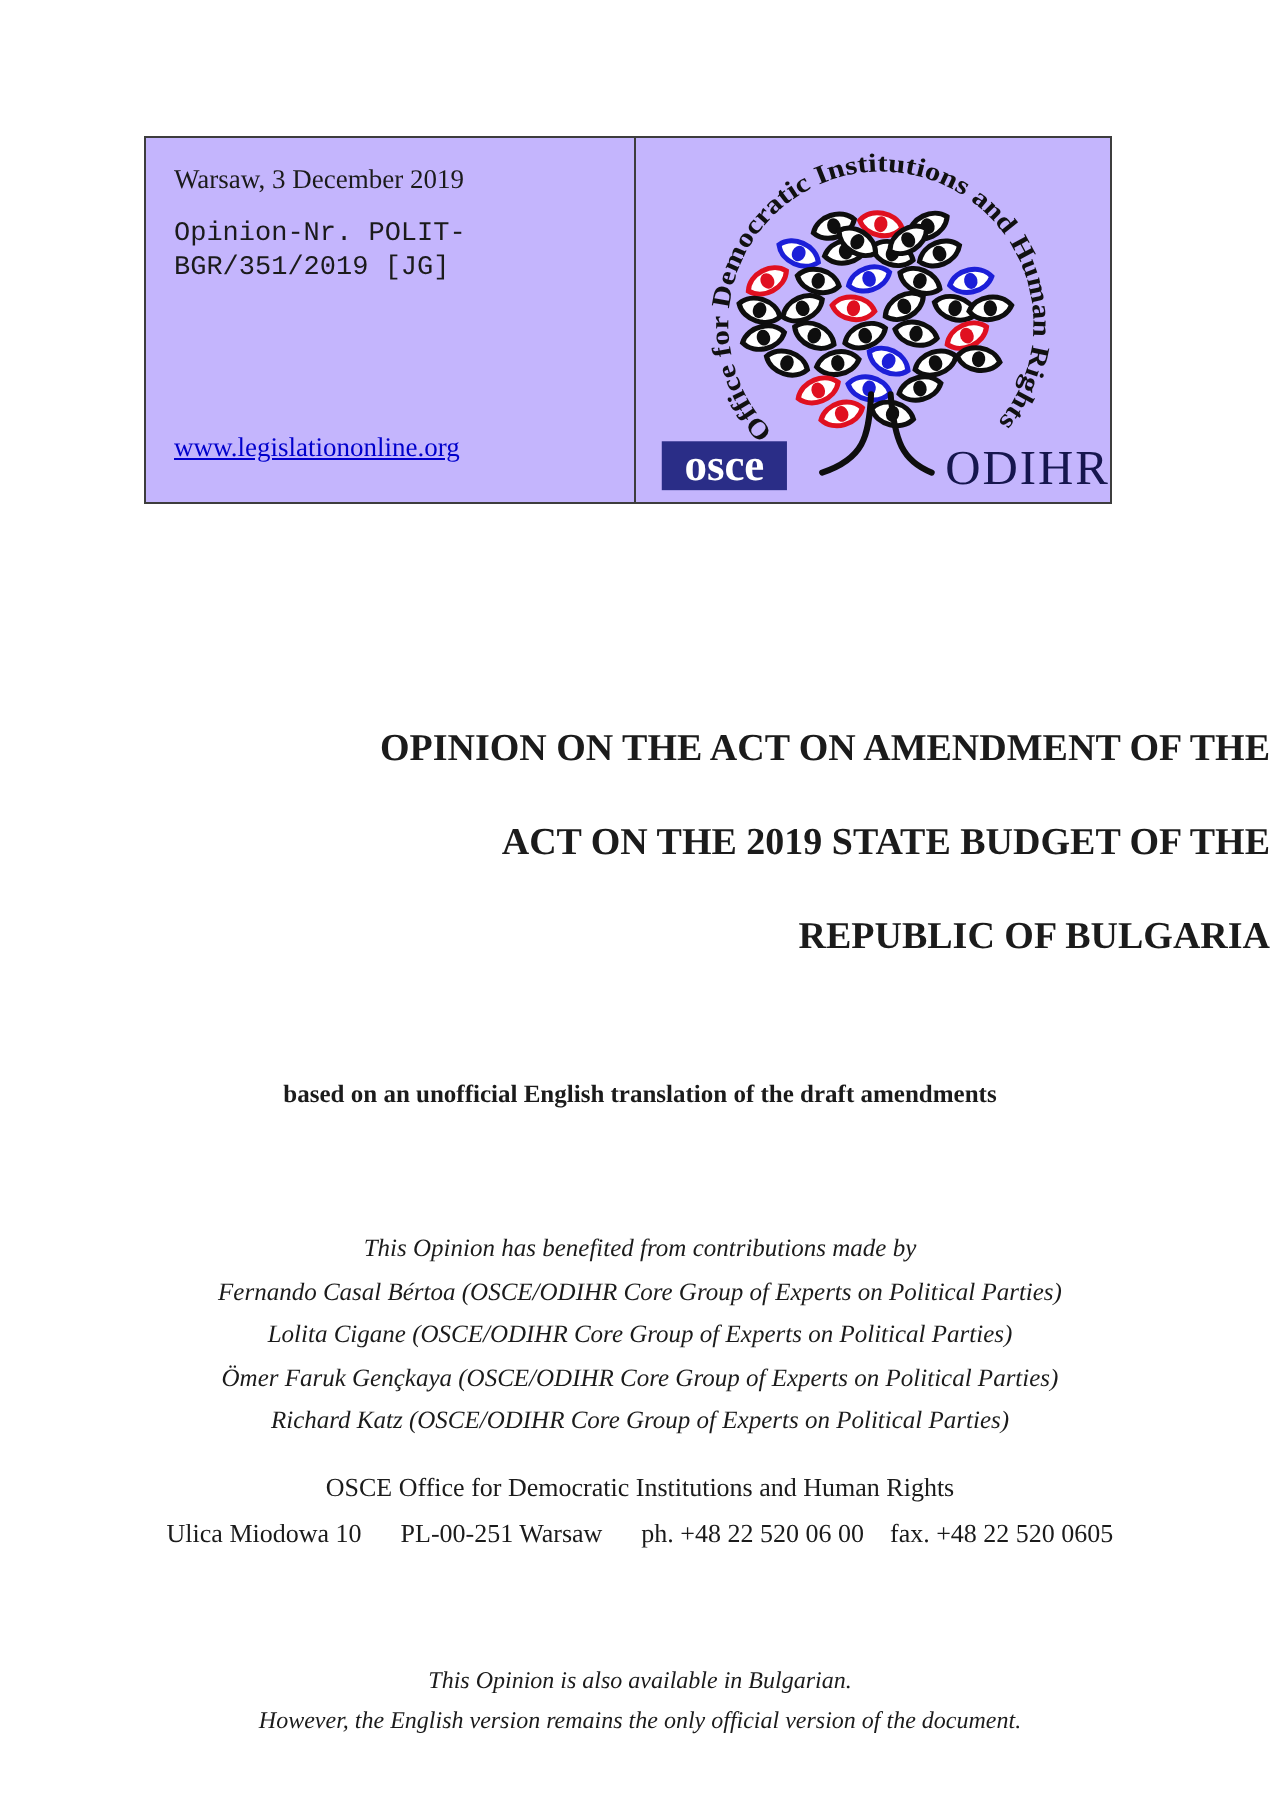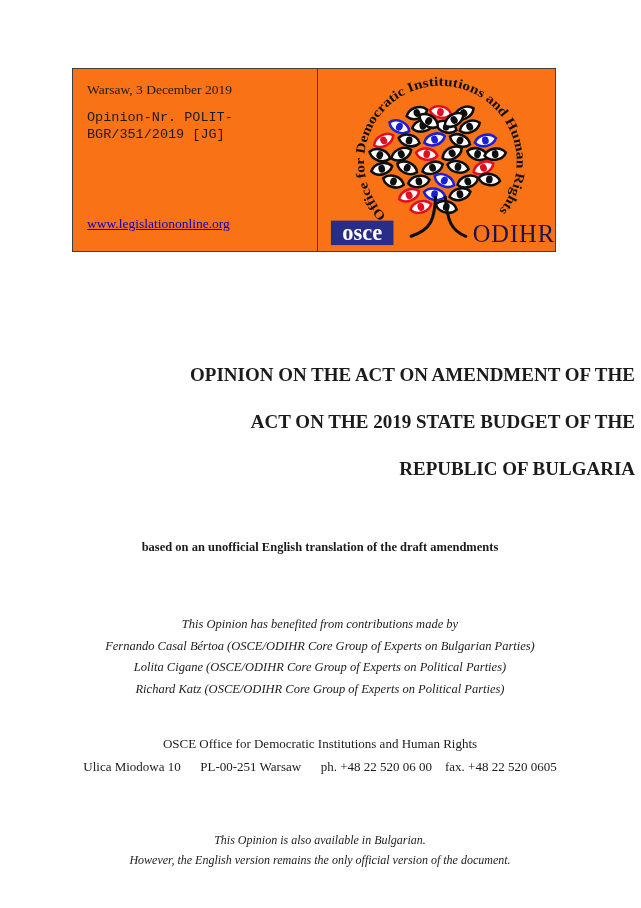--- a/index.html
+++ b/index.html
@@ -10,21 +10,21 @@
     font-family:"Liberation Serif", serif;
     color:#1b1b1b;
     overflow:hidden;
   }
   
   .header-table{
     position:absolute;left:72px;top:68px;
     width:484px;height:184px;
     border:1px solid #3d3d3d;
     display:flex;box-sizing:border-box;
-    background:#f97316;
+    background:#c4b5fd;
   }
   .cell-left{
     width:245px;box-sizing:border-box;
     border-right:1px solid #3d3d3d;
     padding:12px 12px 0 14px;
     font-size:13.5px;line-height:17px;
   }
   .opinion-nr{margin-top:11px;font-family:Liberation Mono, monospace;}
   .weblink{
     display:inline-block;margin-top:72px;
@@ -138,22 +138,23 @@
   <div class="centered title-block">
     <div class="title-line">OPINION ON THE ACT ON AMENDMENT OF THE</div>
     <div class="title-line">ACT ON THE 2019 STATE BUDGET OF THE</div>
     <div class="title-line">REPUBLIC OF BULGARIA</div>
   </div>
 
   <div class="centered subtitle">based on an unofficial English translation of the draft amendments</div>
 
   <div class="centered contrib">
     <div>This Opinion has benefited from contributions made by</div>
-    <div>Fernando Casal Bértoa (OSCE/ODIHR Core Group of Experts on Bulgarian Parties)</div>
+    <div>Fernando Casal Bértoa (OSCE/ODIHR Core Group of Experts on Political Parties)</div>
     <div>Lolita Cigane (OSCE/ODIHR Core Group of Experts on Political Parties)</div>
+    <div>Ömer Faruk Gençkaya (OSCE/ODIHR Core Group of Experts on Political Parties)</div>
     <div>Richard Katz (OSCE/ODIHR Core Group of Experts on Political Parties)</div>
   </div>
 
   <div class="centered address">
     <div>OSCE Office for Democratic Institutions and Human Rights</div>
     <div class="addr-line2">Ulica Miodowa 10      PL-00-251 Warsaw      ph. +48 22 520 06 00    fax. +48 22 520 0605</div>
   </div>
 
   <div class="centered footer-note">
     <div>This Opinion is also available in Bulgarian.</div>

